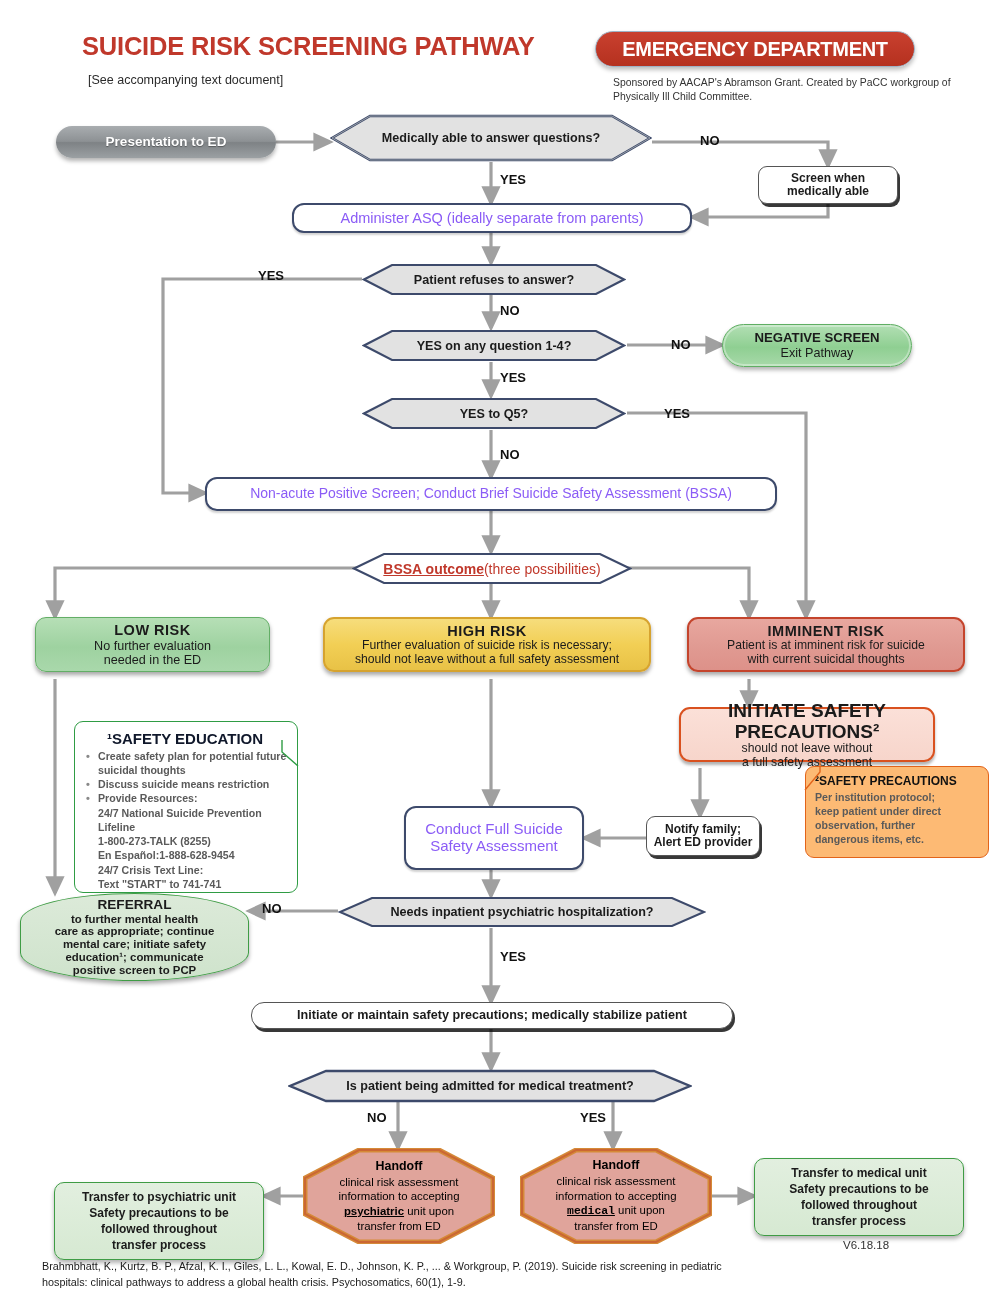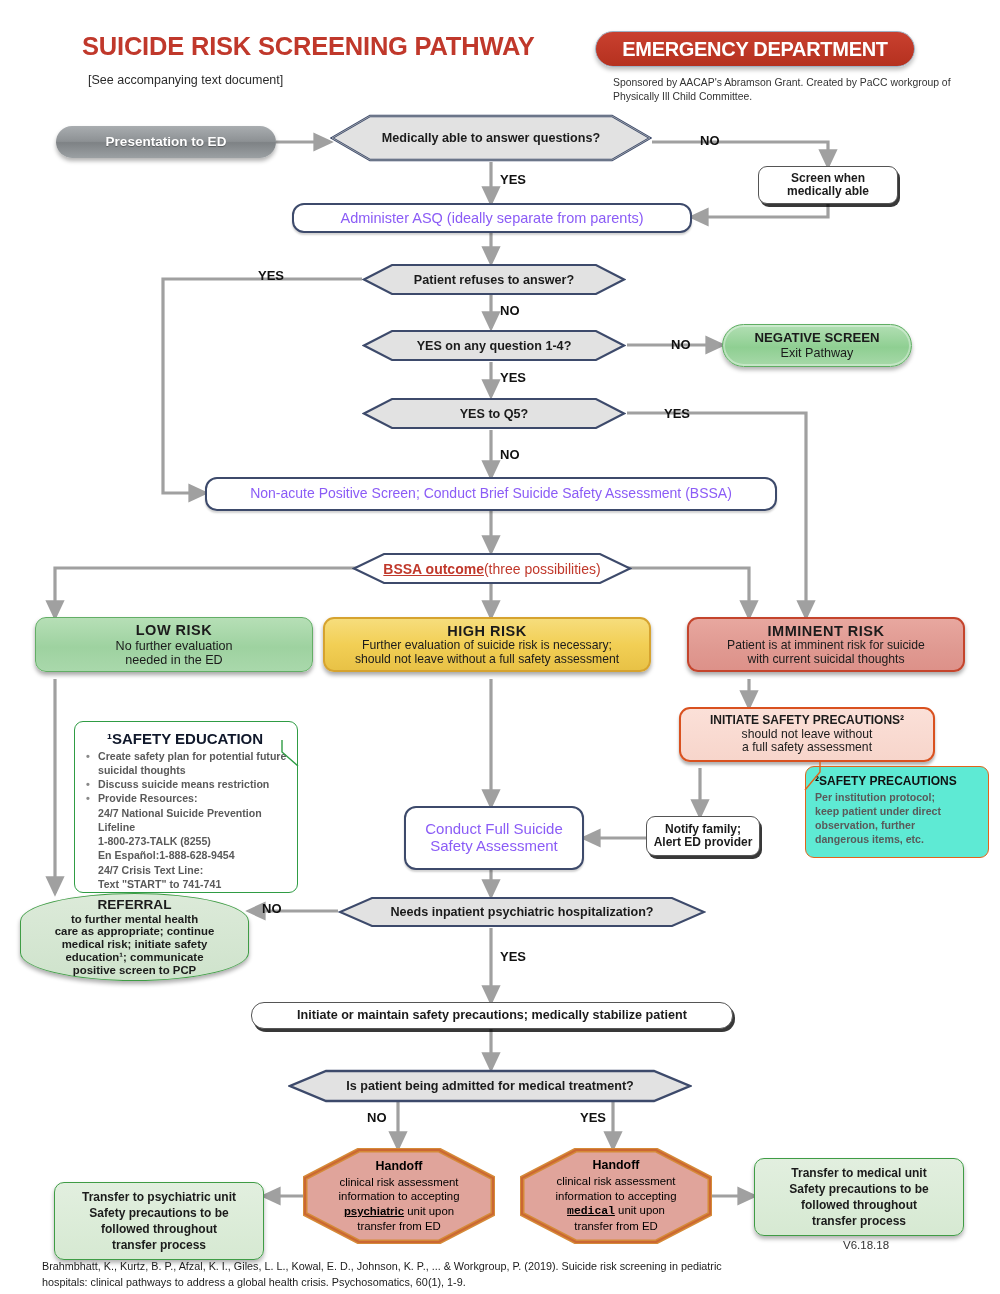--- a/index.html
+++ b/index.html
@@ -87,21 +87,21 @@
   }
   .greenlight {
     border-radius:10px;
     background:linear-gradient(180deg,#e2efdf 0%,#d6e9d2 100%);
     border:1px solid #3f9c45; box-shadow:0 3px 4px rgba(0,0,0,.3);
     color:#1b1b1b; font-weight:bold;
   }
 
   .callout-green { position:absolute; background:#fff; border:1.4px solid #2f9c44;
                    border-radius:9px; }
-  .callout-orange { position:absolute; background:#5eead4; border:1.4px solid #e2641a;
+  .callout-orange { position:absolute; background:#fdba74; border:1.4px solid #e2641a;
                     border-radius:9px; }
 
   .title-line { font-weight:bold; }
   .edge-label { position:absolute; font-size:13px; font-weight:bold; color:#111; }
 
   #footer { position:absolute; left:42px; top:1259px; width:700px; font-size:10.8px;
             color:#1b1b1b; line-height:1.45; }
   #version { position:absolute; left:843px; top:1239px; font-size:11.5px; color:#333; }
 
   ul.se { list-style:none; margin:0; padding:0; }
@@ -238,59 +238,59 @@
   <div class="hexbox" style="left:352px; top:552px; width:280px; height:33px;">
     <svg width="280" height="33" viewBox="0 0 280 33">
       <polygon points="32,2 248,2 278,16.5 248,31 32,31 2,16.5" fill="#ffffff" stroke="#3d4a6b" stroke-width="2.2"></polygon>
     </svg>
     <div class="lbl" style="font-size:14px;">
       <span style="color:#c0382b; font-weight:bold;text-decoration:underline;">BSSA outcome</span>
         <span style="color:#c0382b; font-weight:normal;">(three possibilities)</span>
     </div>
   </div>
 
-  <div class="node greenbox" style="left:35px; top:617px; width:278px; height:55px;">
+  <div class="node greenbox" style="left:35px; top:617px; width:235px; height:55px;">
     <span class="title-line" style="font-size:14.5px; letter-spacing:.5px;">LOW RISK</span>
     <span style="font-size:12.6px">No further evaluation</span>
     <span style="font-size:12.6px">needed in the ED</span>
   </div>
 
   <div class="node yellowbox" style="left:323px; top:617px; width:328px; height:55px;">
     <span class="title-line" style="font-size:14.5px; letter-spacing:.5px;">HIGH RISK</span>
     <span style="font-size:12.2px">Further evaluation of suicide risk is necessary;</span>
     <span style="font-size:12.2px">should not leave without a full safety assessment</span>
   </div>
 
   <div class="node redbox" style="left:687px; top:617px; width:278px; height:55px;">
     <span class="title-line" style="font-size:14.5px; letter-spacing:.5px;">IMMINENT RISK</span>
     <span style="font-size:12.2px">Patient is at imminent risk for suicide</span>
     <span style="font-size:12.2px">with current suicidal thoughts</span>
   </div>
 
   <div class="node pinkbox" style="left:679px; top:707px; width:256px; height:55px;">
-    <span class="title-line" style="font-size:12px;">INITIATE SAFETY PRECAUTIONS²</span>
+    <span class="title-line" style="font-size:19px;">INITIATE SAFETY PRECAUTIONS²</span>
     <span style="font-size:12.2px">should not leave without</span>
     <span style="font-size:12.2px">a full safety assessment</span>
   </div>
 
   <div class="node darkbox" style="left:646px; top:816px; width:114px; height:40px;">
     <span>Notify family;</span>
     <span>Alert ED provider</span>
   </div>
 
   <div class="node roundbox redtext" style="left:404px; top:806px; width:180px; height:64px; font-size:15px;">
     <span>Conduct Full Suicide</span>
     <span>Safety Assessment</span>
   </div>
 
   <div class="node greenoval" style="left:20px; top:893px; width:229px; height:88px;">
     <span class="title-line" style="font-size:13.6px;">REFERRAL</span>
     <span style="font-size:11.4px; font-weight:bold;">to further mental health</span>
     <span style="font-size:11.4px; font-weight:bold;">care as appropriate; continue</span>
-    <span style="font-size:11.4px; font-weight:bold;">medical risk; initiate safety</span>
+    <span style="font-size:11.4px; font-weight:bold;">mental care; initiate safety</span>
     <span style="font-size:11.4px; font-weight:bold;">education¹; communicate</span>
     <span style="font-size:11.4px; font-weight:bold;">positive screen to PCP</span>
   </div>
 
   <div class="hexbox" style="left:338px; top:896px; width:368px; height:32px;">
     <svg width="368" height="32" viewBox="0 0 368 32">
       <polygon points="34,2 334,2 366,16 334,30 34,30 2,16" fill="#e2e2e2" stroke="#3d4a6b" stroke-width="2.2"></polygon>
     </svg>
     <div class="lbl">Needs inpatient psychiatric hospitalization?</div>
   </div>

